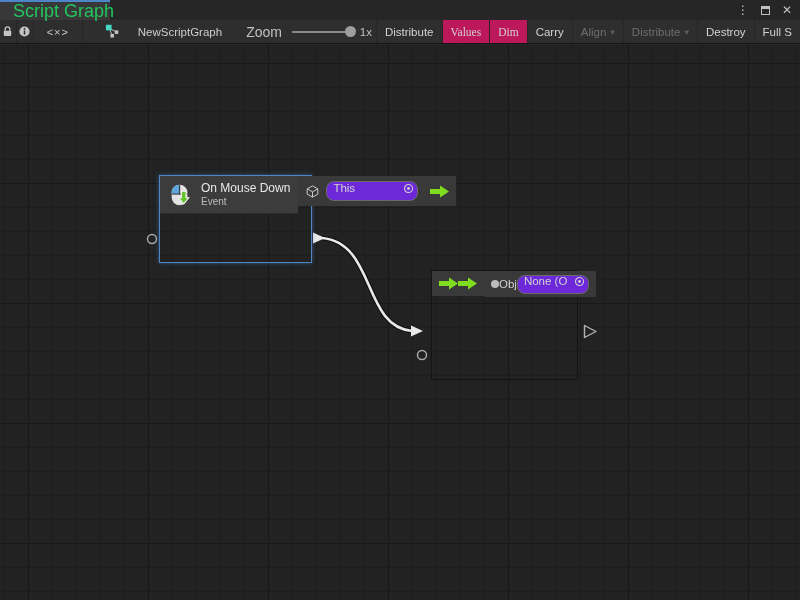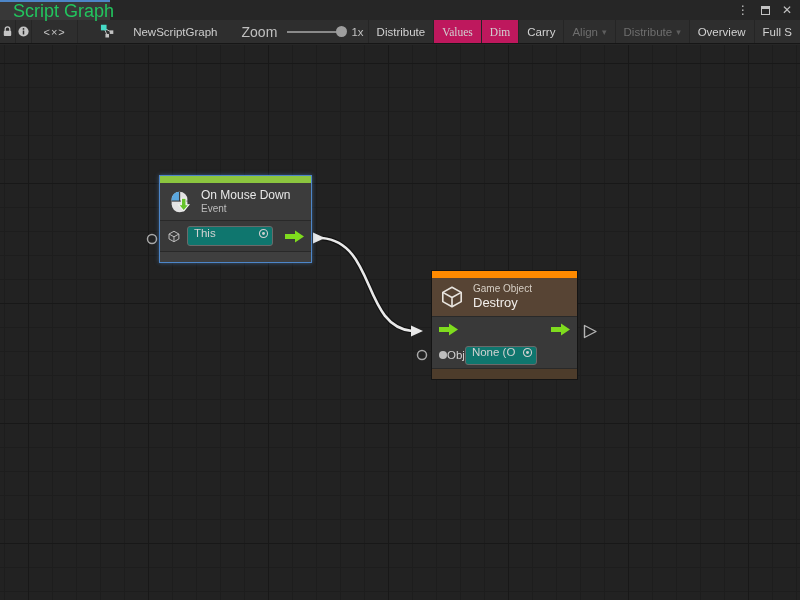--- a/index.html
+++ b/index.html
@@ -60,21 +60,21 @@
       linear-gradient(to right, var(--grid-major,#181818) 1px, transparent 1px),
       linear-gradient(to bottom, var(--grid-major,#181818) 1px, transparent 1px),
       linear-gradient(to right, var(--grid-minor,#1d1d1d) 1px, transparent 1px),
       linear-gradient(to bottom, var(--grid-minor,#1d1d1d) 1px, transparent 1px);
     background-size:120px 120px,120px 120px,24px 24px,24px 24px;
     background-position:28px 0,0 18px,4px 0,0 18px;
   }
   .edge-layer { position:absolute; inset:0; pointer-events:none; }
 
   
-  .node { position:absolute; display:flex; flex-direction:column; cursor:grab;justify-content:flex-end; }
+  .node { position:absolute; display:flex; flex-direction:row; cursor:grab; }
   .node-omd { left:159px; top:130px; width:153px; height:88px;
     border:1px solid var(--selection,#4d86c8); box-shadow:0 0 4px rgba(77,134,200,.55); }
   .node-destroy { left:431px; top:225px; width:147px; height:110px; border:1px solid #141414; }
 
   .accent-strip { height:7px; flex:none; }
   .strip-event { background:var(--accent-event,#8cc63f); }
   .strip-destroy { background:var(--accent-destroy,#ff8a00); }
 
   .node-header { flex:none; display:flex; align-items:center; gap:8px; padding:0 8px 0 7px; border-bottom:1px solid #292929; }
   .omd-header { height:38px; background:#3c3c3c; }
@@ -84,22 +84,22 @@
   .hd-sub { color:#bdbdbd; font-size:10px; }
   .hd-kicker { color:#d6cec4; font-size:10px; }
   .hd-title-lg { color:#f2efec; font-size:13px; }
 
   .node-body-row { display:flex; align-items:center; padding:0 7px; background:#393939; }
   .omd-row { height:30px; gap:6px; }
   .dst-flow-row { height:25px; justify-content:space-between; border-bottom:0; }
   .dst-obj-row { height:26px; }
 
   .value-field {
-    display:flex; align-items:center; height:20px; background:#0f766e;
-    border:1px solid #6a6a6a; border-radius:3px; padding:0 3px 6px 6px; cursor:text;
+    display:flex; align-items:center; height:20px; background:#6d28d9;
+    border:1px solid #6a6a6a; border-radius:8px; padding:0 3px 6px 6px; cursor:text;
   }
   .vf-this { width:92px; }
   .vf-obj { width:72px; height:19px; }
   .vf-text { flex:1; color:#d2d2d2; font-size:11.5px; overflow:hidden; white-space:nowrap; }
   .obj-dot { width:8px; height:8px; border-radius:50%; background:#bdbdbd; flex:none; }
   .obj-label { color:#d2d2d2; font-size:11.5px; }
 
   .node-footer { flex:none; margin-top:auto; border-top:1px solid #292929; }
   .omd-footer { height:11px; background:#3f3f3f; }
   .dst-footer { height:11px; background:var(--destroy-footer,#4d3c2b); }
@@ -183,21 +183,21 @@
     </button>
     <button class="tb-btn disabled">
       <span>Align</span>
       <span class="caret">▾</span>
     </button>
     <button class="tb-btn disabled">
       <span>Distribute</span>
       <span class="caret">▾</span>
     </button>
     <button class="tb-btn">
-      <span>Overview</span>
+      <span>Destroy</span>
     </button>
     <button class="tb-btn">
       <span>Full S</span>
     </button>
   </div>
 </div>
 
 <div class="canvas">
 
   <svg class="edge-layer" width="800" height="555">
@@ -245,30 +245,20 @@
       <div class="spacer"></div>
       <svg class="flow-arrow" viewBox="0 0 19 13">
         <polygon points="0,4 10,4 10,0.5 19,6.5 10,12.5 10,9 0,9"></polygon>
       </svg>
     </div>
     <div class="node-footer omd-footer"></div>
   </div>
 
   <div class="node node-destroy">
     <div class="accent-strip strip-destroy"></div>
-    <div class="node-header destroy-header">
-      <svg width="26" height="26" viewBox="0 0 24 24" fill="none" stroke="#e8e4de" stroke-width="1.5" stroke-linejoin="round">
-        <path d="M12 3 L20.5 7.75 V16.25 L12 21 L3.5 16.25 V7.75 Z"></path>
-        <path d="M3.5 7.75 L12 12.5 L20.5 7.75 M12 12.5 V21"></path>
-      </svg>
-      <div class="hd-texts">
-        <span class="hd-kicker">Game Object</span>
-        <span class="hd-title-lg">Destroy</span>
-      </div>
-    </div>
     <div class="node-body-row dst-flow-row">
       <svg class="flow-arrow" viewBox="0 0 19 13">
         <polygon points="0,4 10,4 10,0.5 19,6.5 10,12.5 10,9 0,9"></polygon>
       </svg>
       <svg class="flow-arrow" viewBox="0 0 19 13">
         <polygon points="0,4 10,4 10,0.5 19,6.5 10,12.5 10,9 0,9"></polygon>
       </svg>
     </div>
     <div class="node-body-row dst-obj-row">
       <span class="obj-dot"></span>

